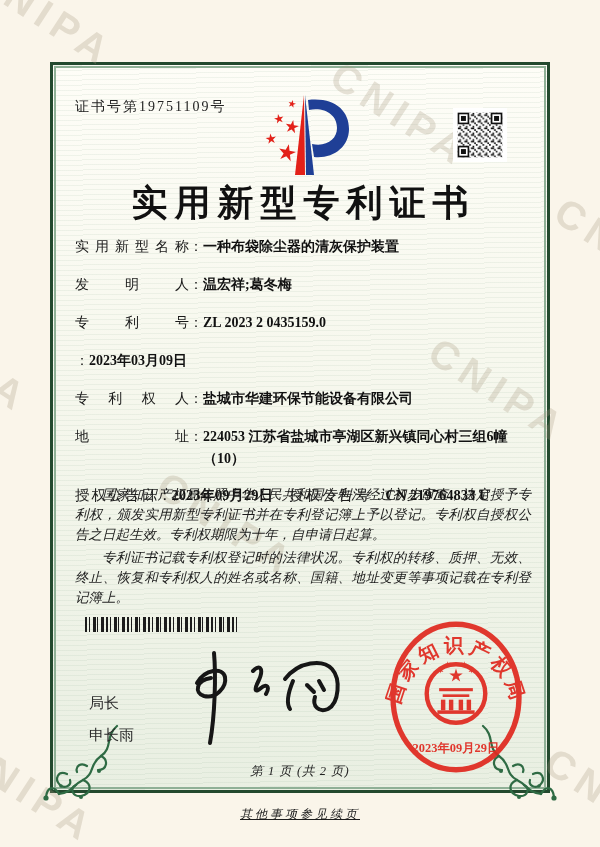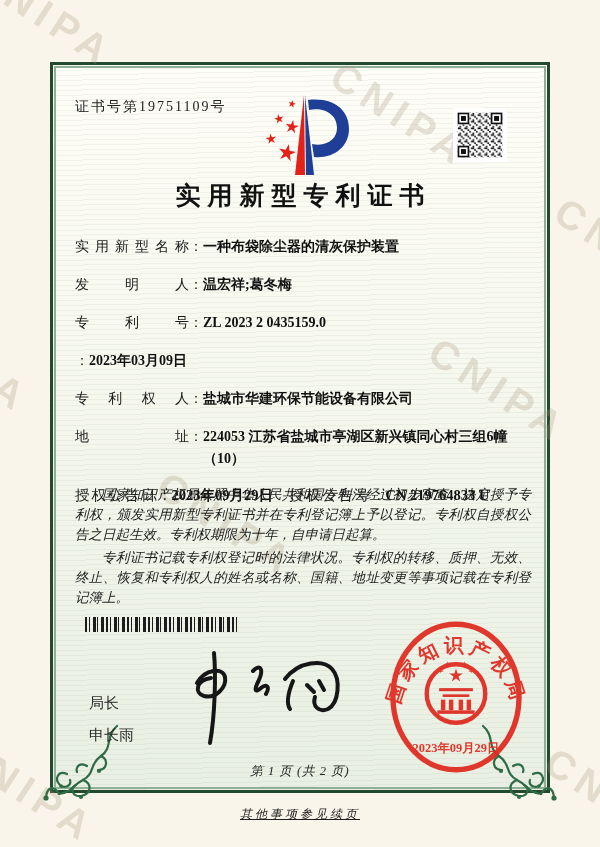--- a/index.html
+++ b/index.html
@@ -52,21 +52,21 @@
   
   .cert-no {
     left:22px; top:33px;
     font-size:14px; letter-spacing:2px; color:#222;
   }
   .logo { left:198px; top:26px; width:106px; height:90px; }
   .qr { left:400px; top:43px; width:54px; height:54px; background:#fff; padding:3px; }
   .title {
     left:0; top:114px; width:100%;
     text-align:center;
-    font-size:25px; font-weight:bold; letter-spacing:7px; padding-left:7px;
+    font-size:36px; font-weight:bold; letter-spacing:7px; padding-left:7px;
     color:#111;
   }
 
   
   .fields { left:22px; top:171px; width:456px; }
   .frow { display:flex; margin-bottom:16px; line-height:22px; font-size:14px; }
   .flabel {
     display:inline-block; width:114px;
     text-align:justify; text-align-last:justify; text-justify:inter-character;
     color:#1a1a1a;

